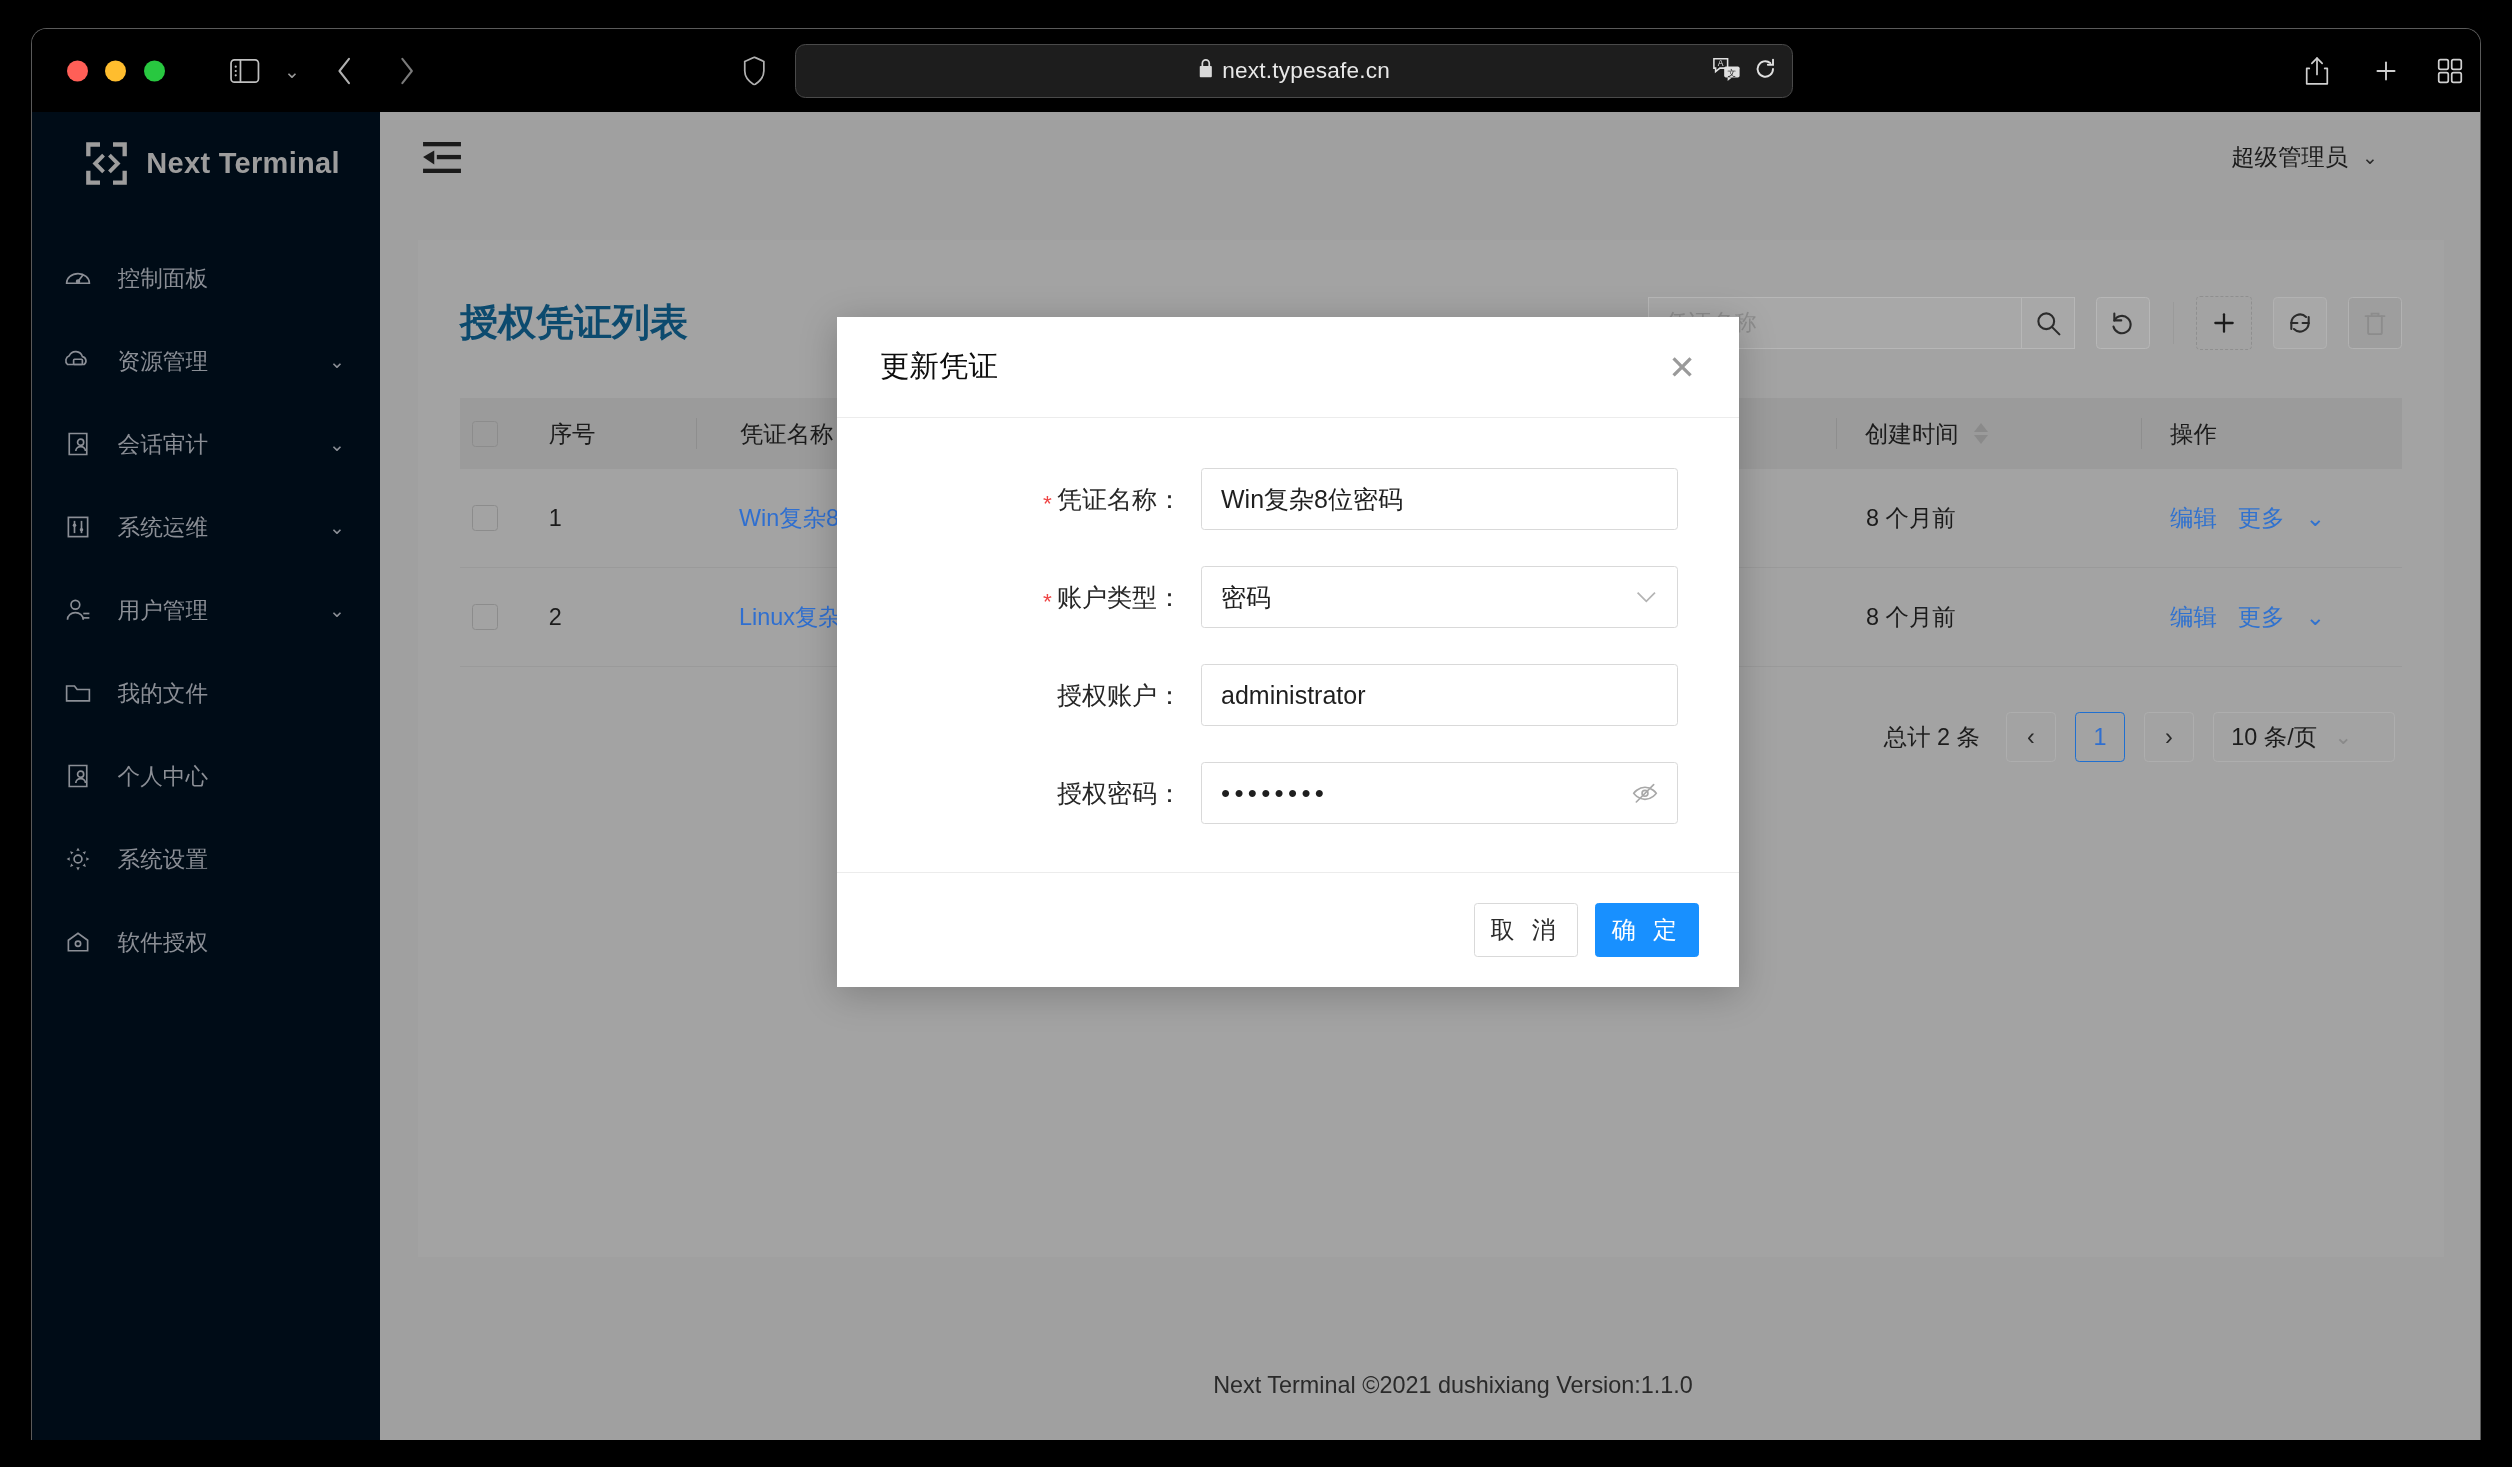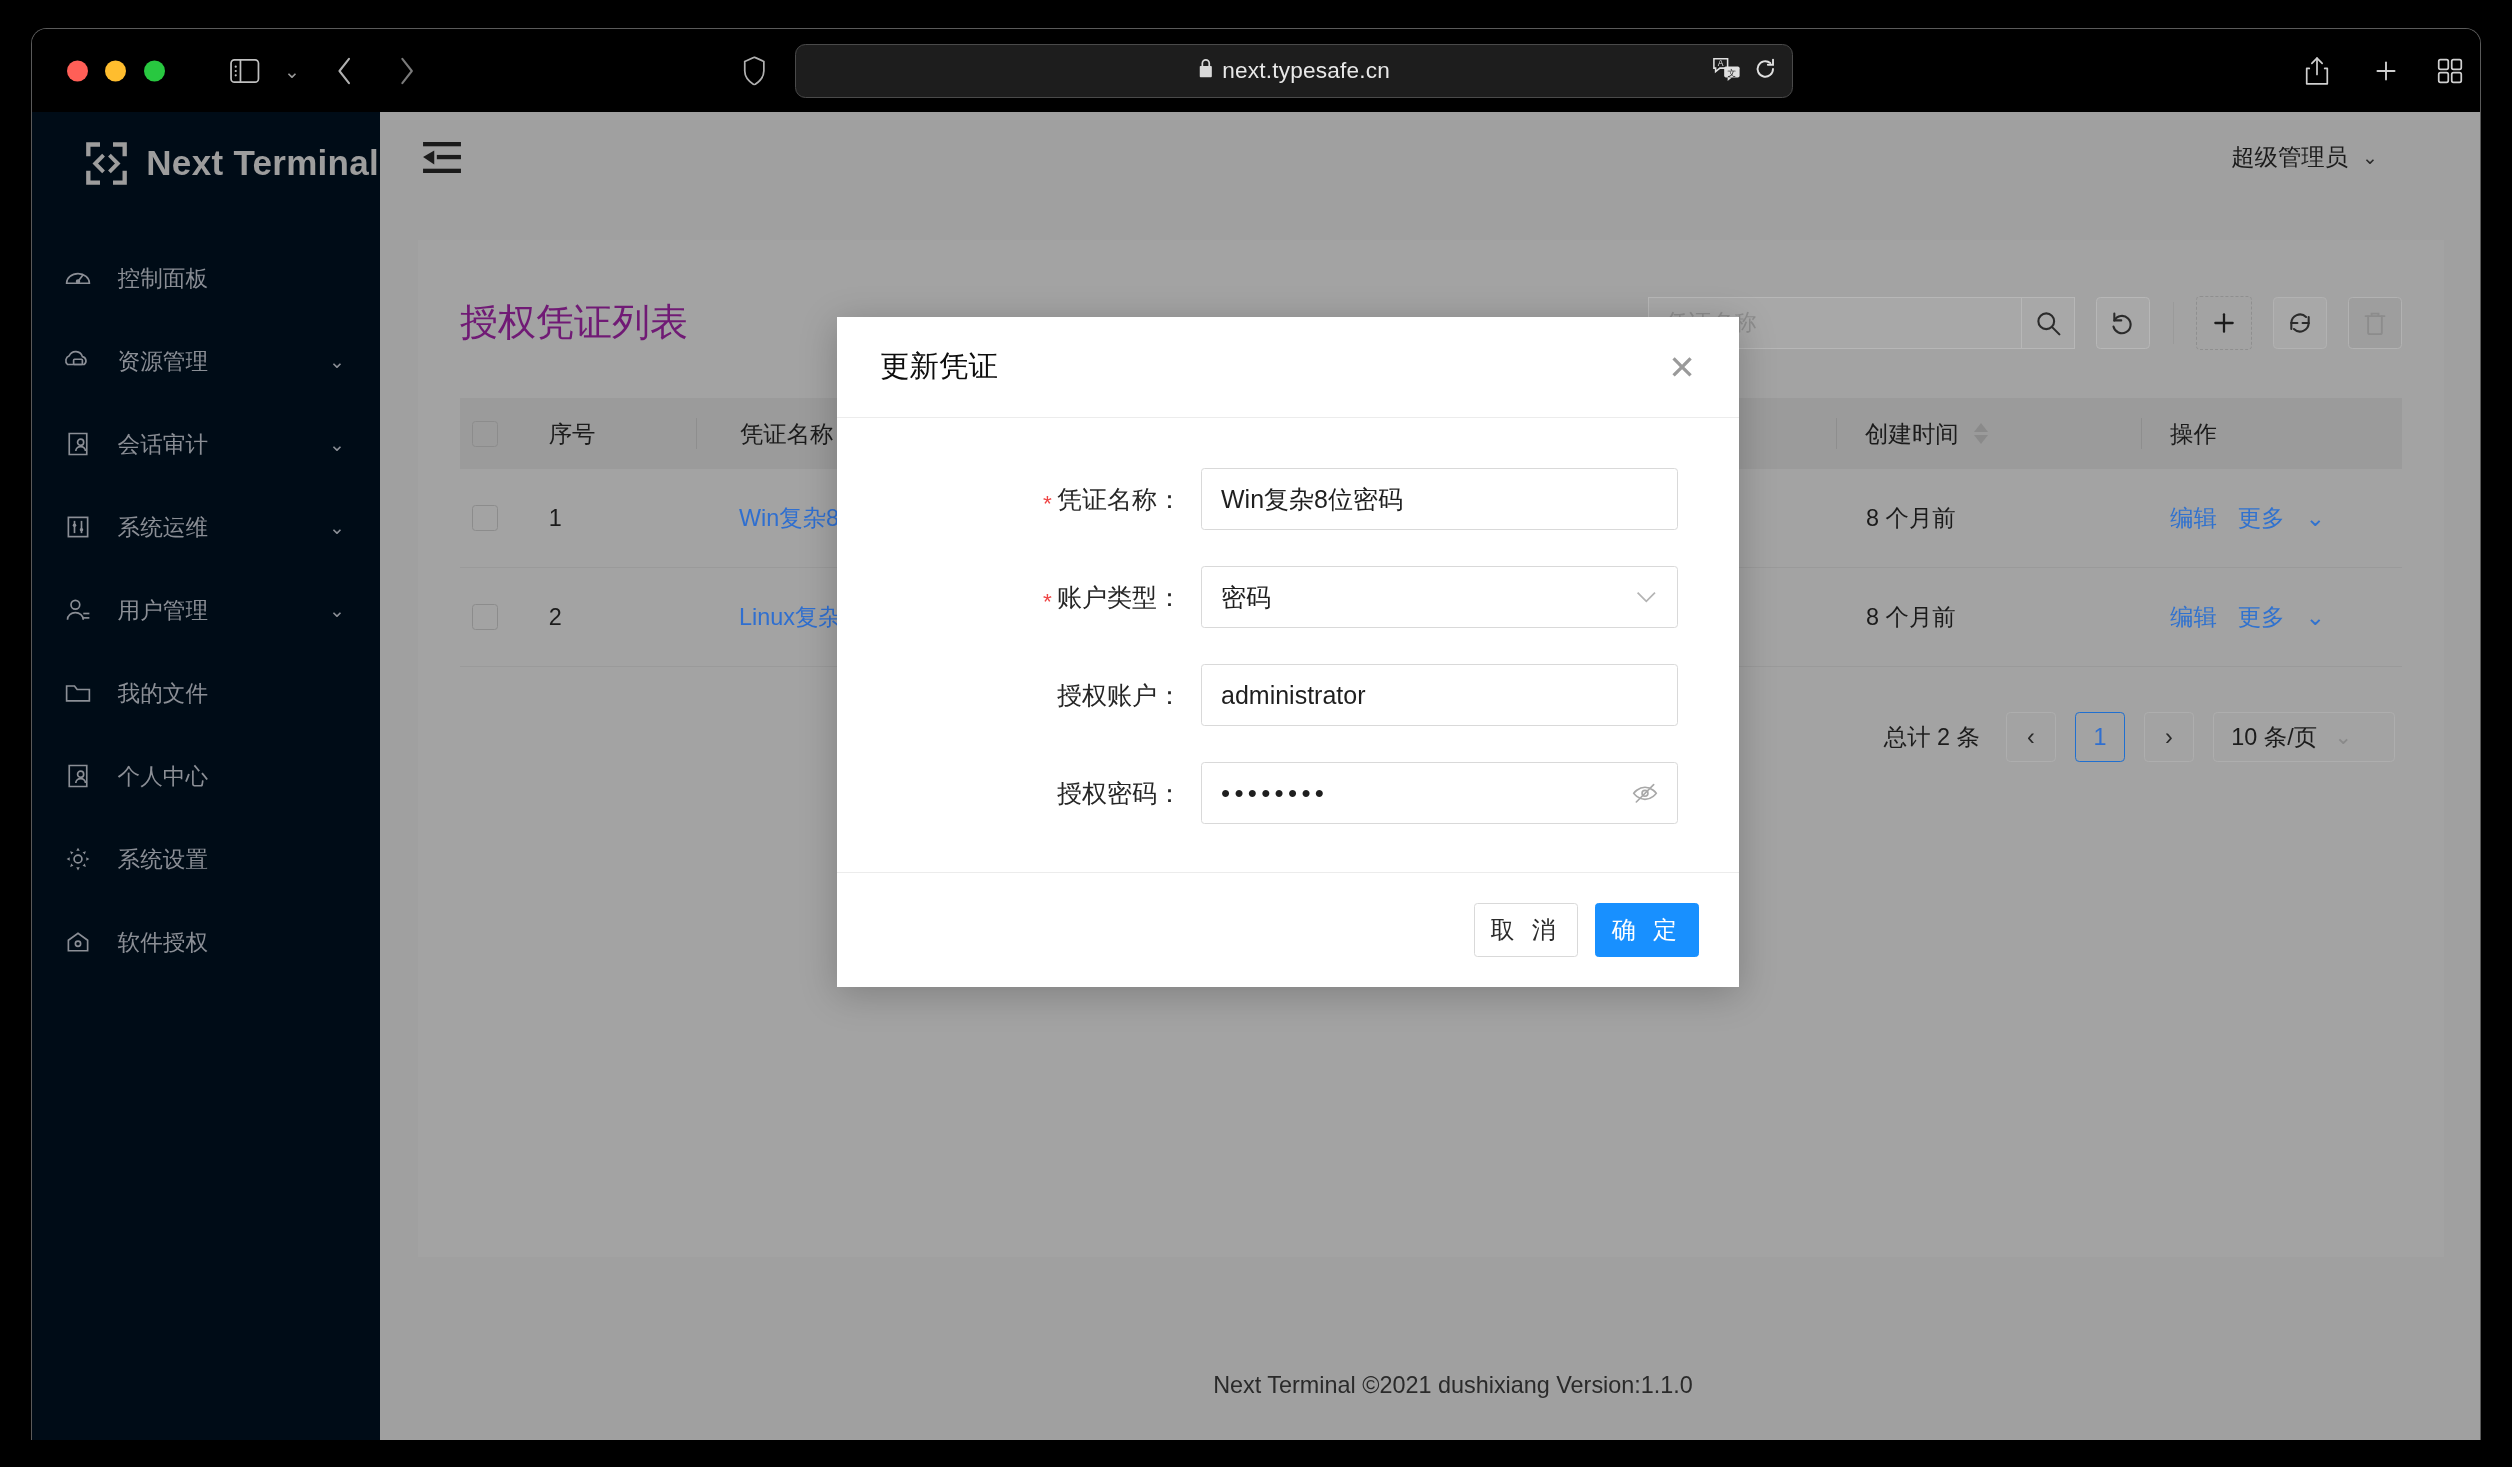--- a/index.html
+++ b/index.html
@@ -76,21 +76,21 @@
     width: 348px; flex: 0 0 348px;
     background: #000c17;
     position: relative; z-index: 5;
   }
   #brand {
     height: 102px;
     display: flex; align-items: center; gap: 17.3px;
     padding-left: 52px;
   }
   #brand-logo { width: 45px; height: 45px; flex: 0 0 45px; }
-  #brand-title { color: #9d9d9d; font-size: 35px; font-weight: bold; letter-spacing: 0.3px; }
+  #brand-title { color: #9d9d9d; font-size: 29px; font-weight: bold; letter-spacing: 0.3px; }
 
   .menu { padding-top: 22.6px; }
   .menu-item {
     height: 83px;
     display: flex; align-items: center;
     padding-left: 32px; padding-right: 35px;
     color: #8b8f96;
     font-size: 22.6px;
     cursor: pointer;
   }
@@ -113,21 +113,21 @@
 
   #page-body { flex: 1; padding: 38px 38px 0 38px; position: relative; }
   #page-card {
     background: #a3a3a3;
     height: 1017px;
     padding: 35px 42px;
     position: relative;
   }
 
   #card-head { display: flex; align-items: center; height: 95px; position: relative; }
-  #page-title { font-size: 38px; font-weight: normal; color: #701a75; }
+  #page-title { font-size: 38px; font-weight: bold; color: #0c4a6e; }
 
   #toolbar { margin-left: auto; display: flex; align-items: center; gap: 0; }
   #search-wrap { display: flex; align-items: stretch; }
   #search-input {
     width: 373px; height: 52px;
     border: 0.9px solid #b7b7b7; border-right: none;
     background: #a8a8a8;
     font-size: 22.6px; color: #3d3d3d;
     padding: 0 17.3px;
     outline: none;

